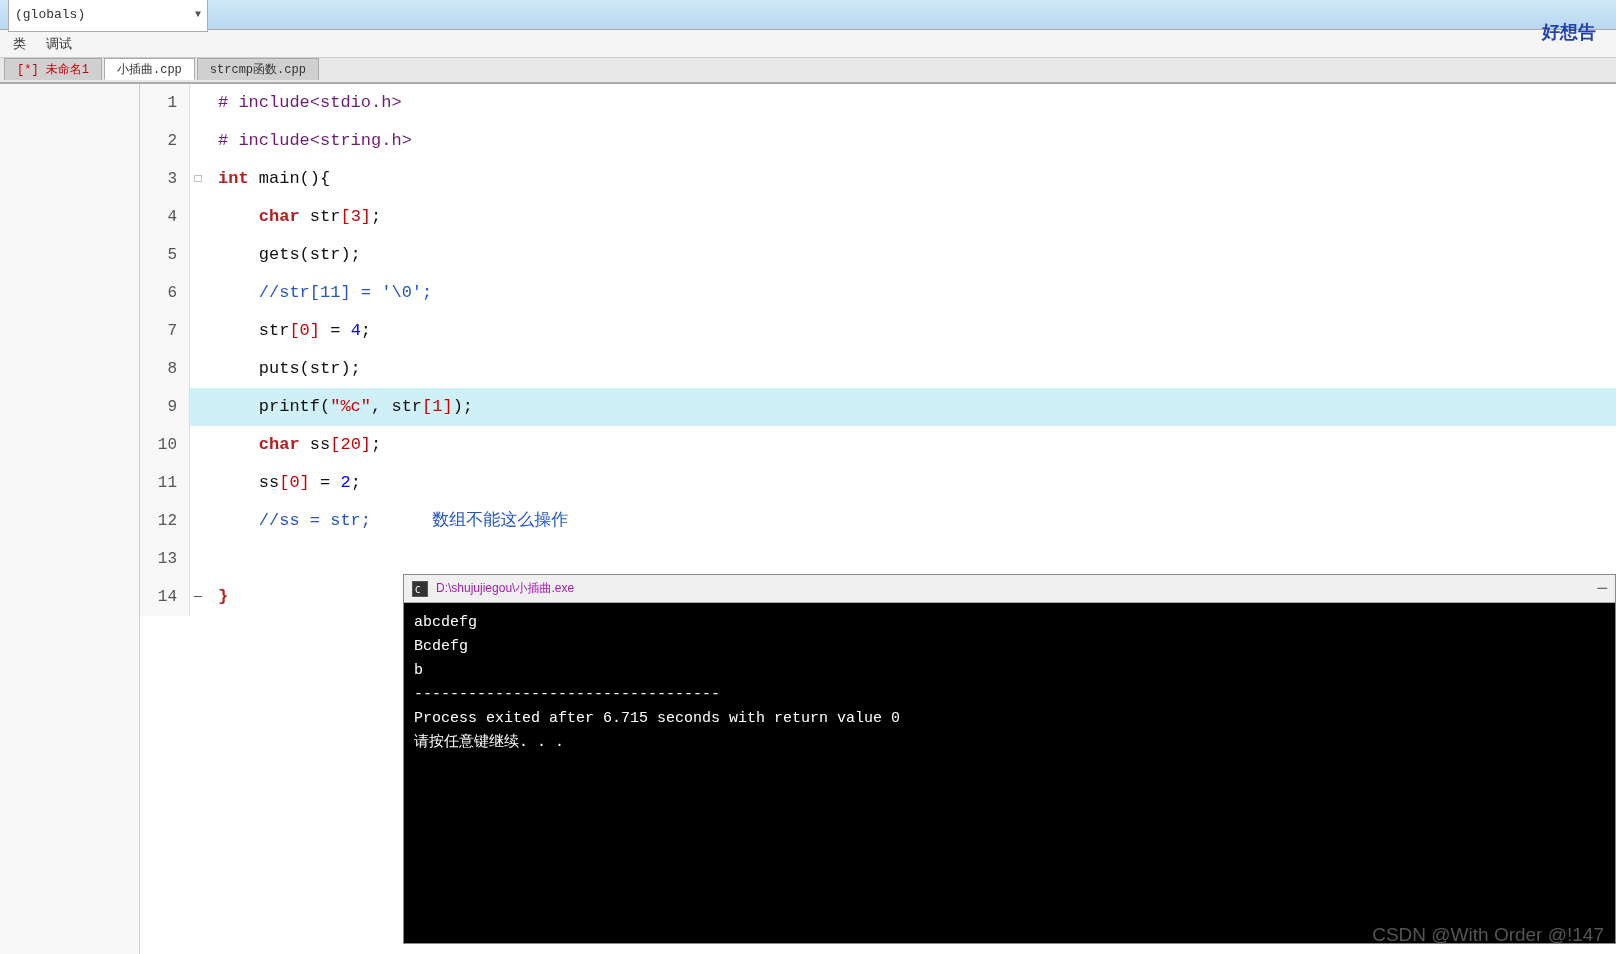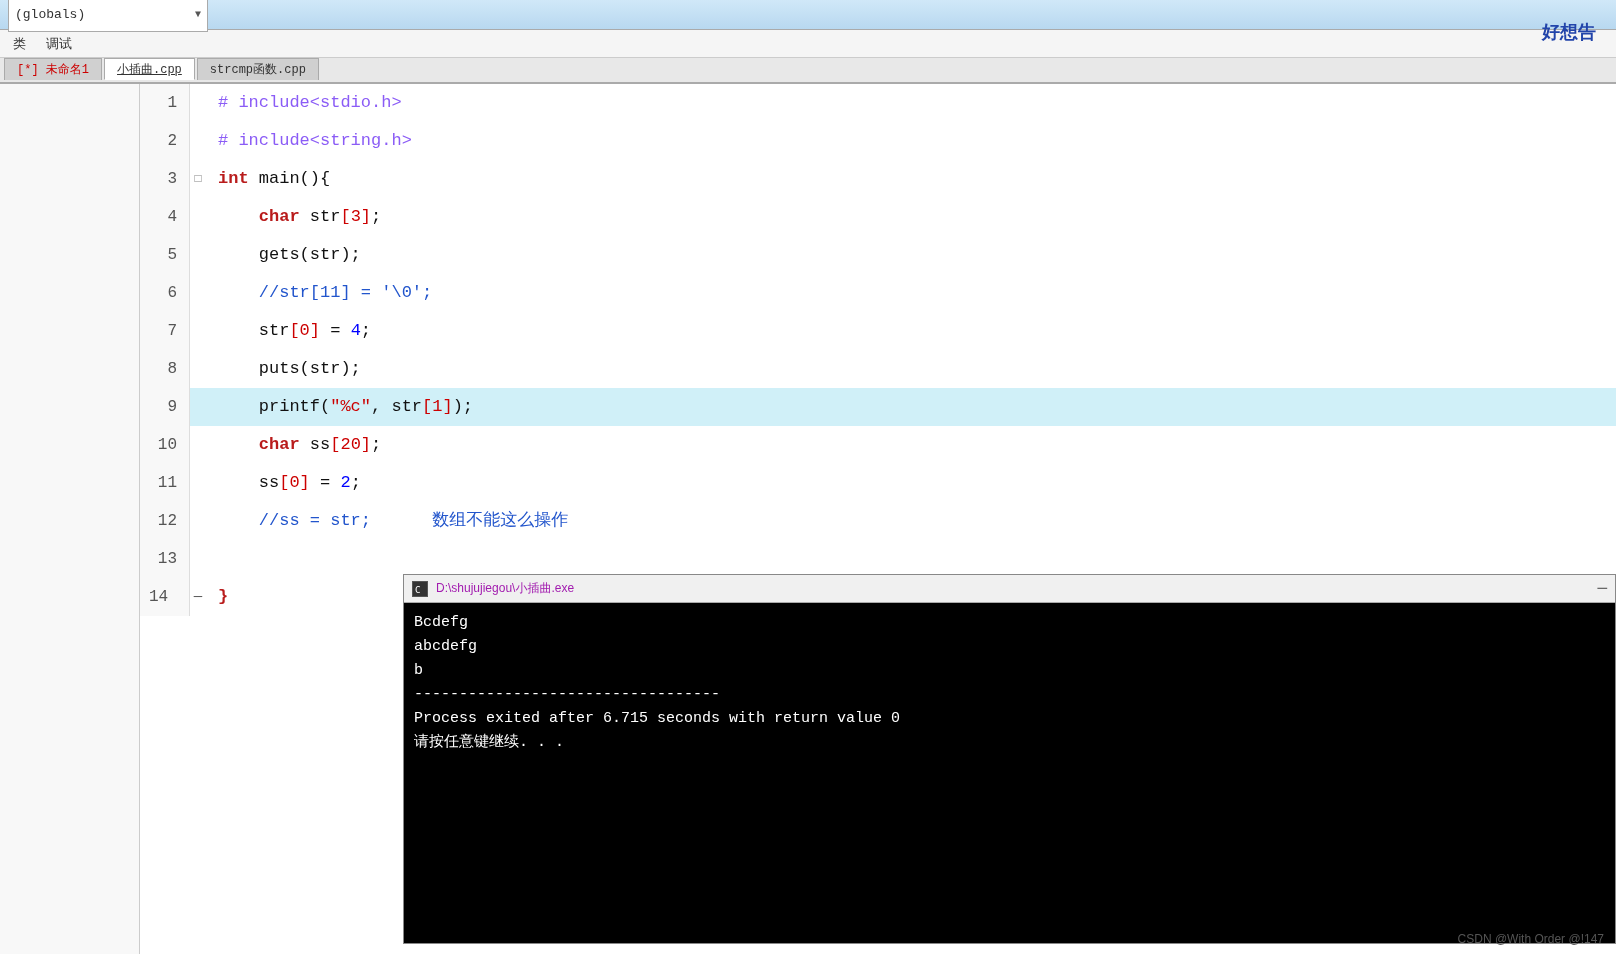--- a/index.html
+++ b/index.html
@@ -84,21 +84,20 @@
       color: #333;
       margin-right: 2px;
       height: 22px;
       display: flex;
       align-items: center;
     }
     .tab.active {
       background: white;
       border-bottom: 1px solid white;
       z-index: 1;
-      text-decoration: underline;
     }
     .tab.modified {
       color: #cc0000;
     }
 
     
     .editor-area {
       display: flex;
       height: calc(954px - 30px - 28px - 26px);
       background: white;
@@ -170,21 +169,21 @@
       display: flex;
       align-items: center;
       flex-wrap: nowrap;
     }
 
     
     .kw-blue { color: #b91c1c; font-weight: bold; }
     .str-red { color: #cc0000; }
     .comment-blue { color: #2255cc; }
     .number-blue { color: #0000ff; }
-    .include-dark { color: #8b5cf6; }
+    .include-dark { color: #701a75; }
 
     
     .terminal-overlay {
       position: absolute;
       left: 263px;
       top: 490px;
       width: calc(100% - 263px);
       background: #000;
       z-index: 10;
       border: 1px solid #888;
@@ -235,21 +234,21 @@
       height: calc(100% - 28px);
       overflow-y: auto;
       line-height: 1.6;
     }
 
     
     .csdn-watermark {
       position: fixed;
       bottom: 8px;
       right: 12px;
-      font-size: 12px;
+      font-size: 19px;
       color: #555;
       font-family: Arial, sans-serif;
       z-index: 100;
     }
   </style>
 </head>
 <body>
 
 <div class="top-bar">
   <div class="top-bar-globals">
@@ -400,21 +399,21 @@
         </div>
       </div>
 
       <div class="code-line">
         <div class="line-number">13</div>
         <div class="collapse-icon"></div>
         <div class="code-content"></div>
       </div>
 
       <div class="code-line">
-        <div class="line-number" style="display:flex;align-items:center;gap:2px;justify-content:center;">
+        <div class="line-number" style="display:flex;align-items:center;gap:2px;">
           <span>14</span>
         </div>
         <div class="collapse-icon" style="font-size:14px;color:#555;">─</div>
         <div class="code-content">
           <span class="kw-blue">}</span>
         </div>
       </div>
 
     </div>
 
@@ -423,22 +422,22 @@
         <div class="terminal-title-icon">
           <svg width="14" height="14" viewBox="0 0 14 14">
             <rect width="14" height="14" fill="#333"></rect>
             <text x="2" y="11" font-size="9" fill="white" font-family="monospace">C</text>
           </svg>
         </div>
         <div class="terminal-title-text">D:\shujujiegou\小插曲.exe</div>
         <div class="terminal-close-btn">─</div>
       </div>
       <div class="terminal-body">
+        <div>abcdefg</div>
         <div>Bcdefg</div>
-        <div>abcdefg</div>
         <div>b</div>
         <div>----------------------------------</div>
         <div>Process exited after 6.715 seconds with return value 0</div>
         <div>请按任意键继续. . .</div>
       </div>
     </div>
 
   </div>
 </div>
 

